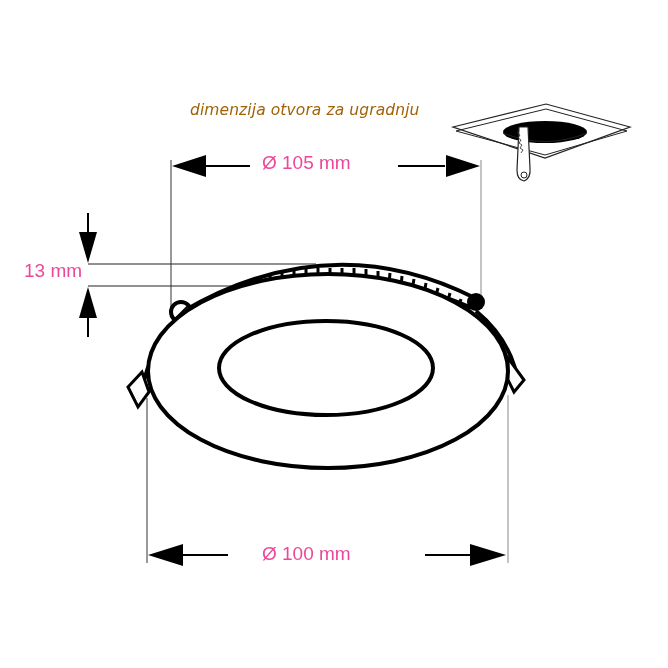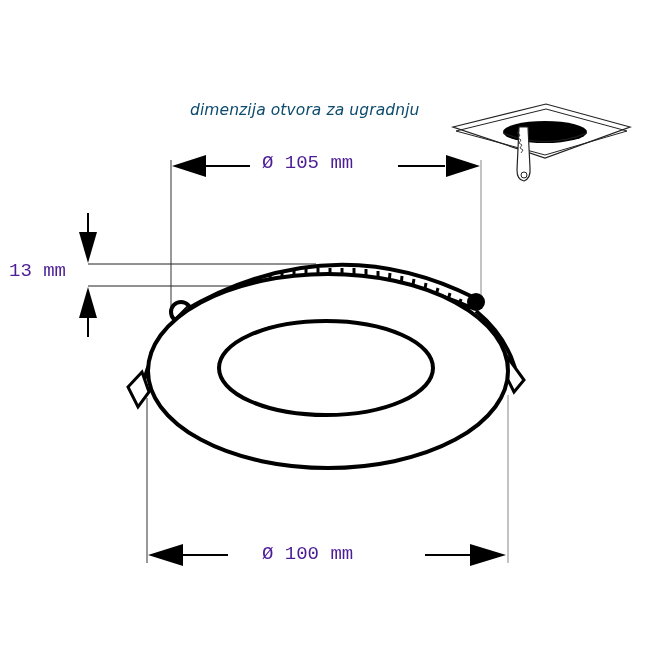--- a/index.html
+++ b/index.html
@@ -1,29 +1,29 @@
 <!DOCTYPE html>
 <html><head>
 <meta charset="utf-8">
 <style>
   html, body { margin: 0; padding: 0; background: #ffffff; }
   body { width: 668px; height: 668px; position: relative; overflow: hidden; }
   #canvas { position: absolute; left: 0; top: 0; width: 668px; height: 668px; }
   .caption {
     position: absolute; left: 190px; top: 101px;
     font-family: "DejaVu Sans", sans-serif; font-style: italic;
-    font-size: 15.5px; color: #0c4a6e; white-space: nowrap; letter-spacing: 0.1px;
+    font-size: 15.5px; color: #a16207; white-space: nowrap; letter-spacing: 0.1px;
   }
   .dim {
-    position: absolute; font-family: Liberation Mono, monospace;
-    font-size: 19px; color: #4c1d95; white-space: nowrap;
+    position: absolute; font-family: Liberation Sans, sans-serif;
+    font-size: 19px; color: #ec4899; white-space: nowrap;
   }
   .dim-top { left: 262px; top: 152px; }
   .dim-bottom { left: 262px; top: 543px; }
-  .dim-height { left: 9px; top: 260px; }
+  .dim-height { left: 24px; top: 260px; }
 </style>
 </head>
 <body>
 
 <svg id="canvas" width="668" height="668" viewBox="0 0 668 668" xmlns="http://www.w3.org/2000/svg">
 
   <g>
     <polygon points="453,127 546,104 630,127 545,158" fill="#fff" stroke="#222" stroke-width="1.2"></polygon>
     <polygon points="456,131 546,109 627,131 545,155" fill="none" stroke="#222" stroke-width="1"></polygon>
     <ellipse cx="545" cy="132" rx="42" ry="11" fill="#000"></ellipse>

